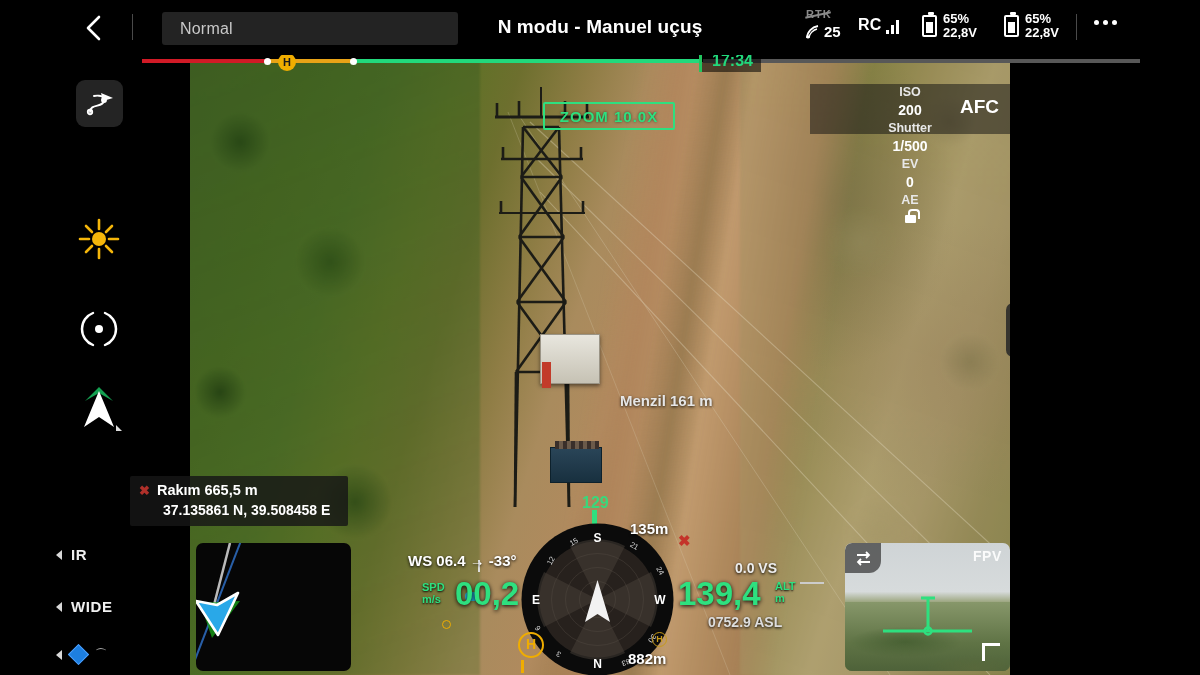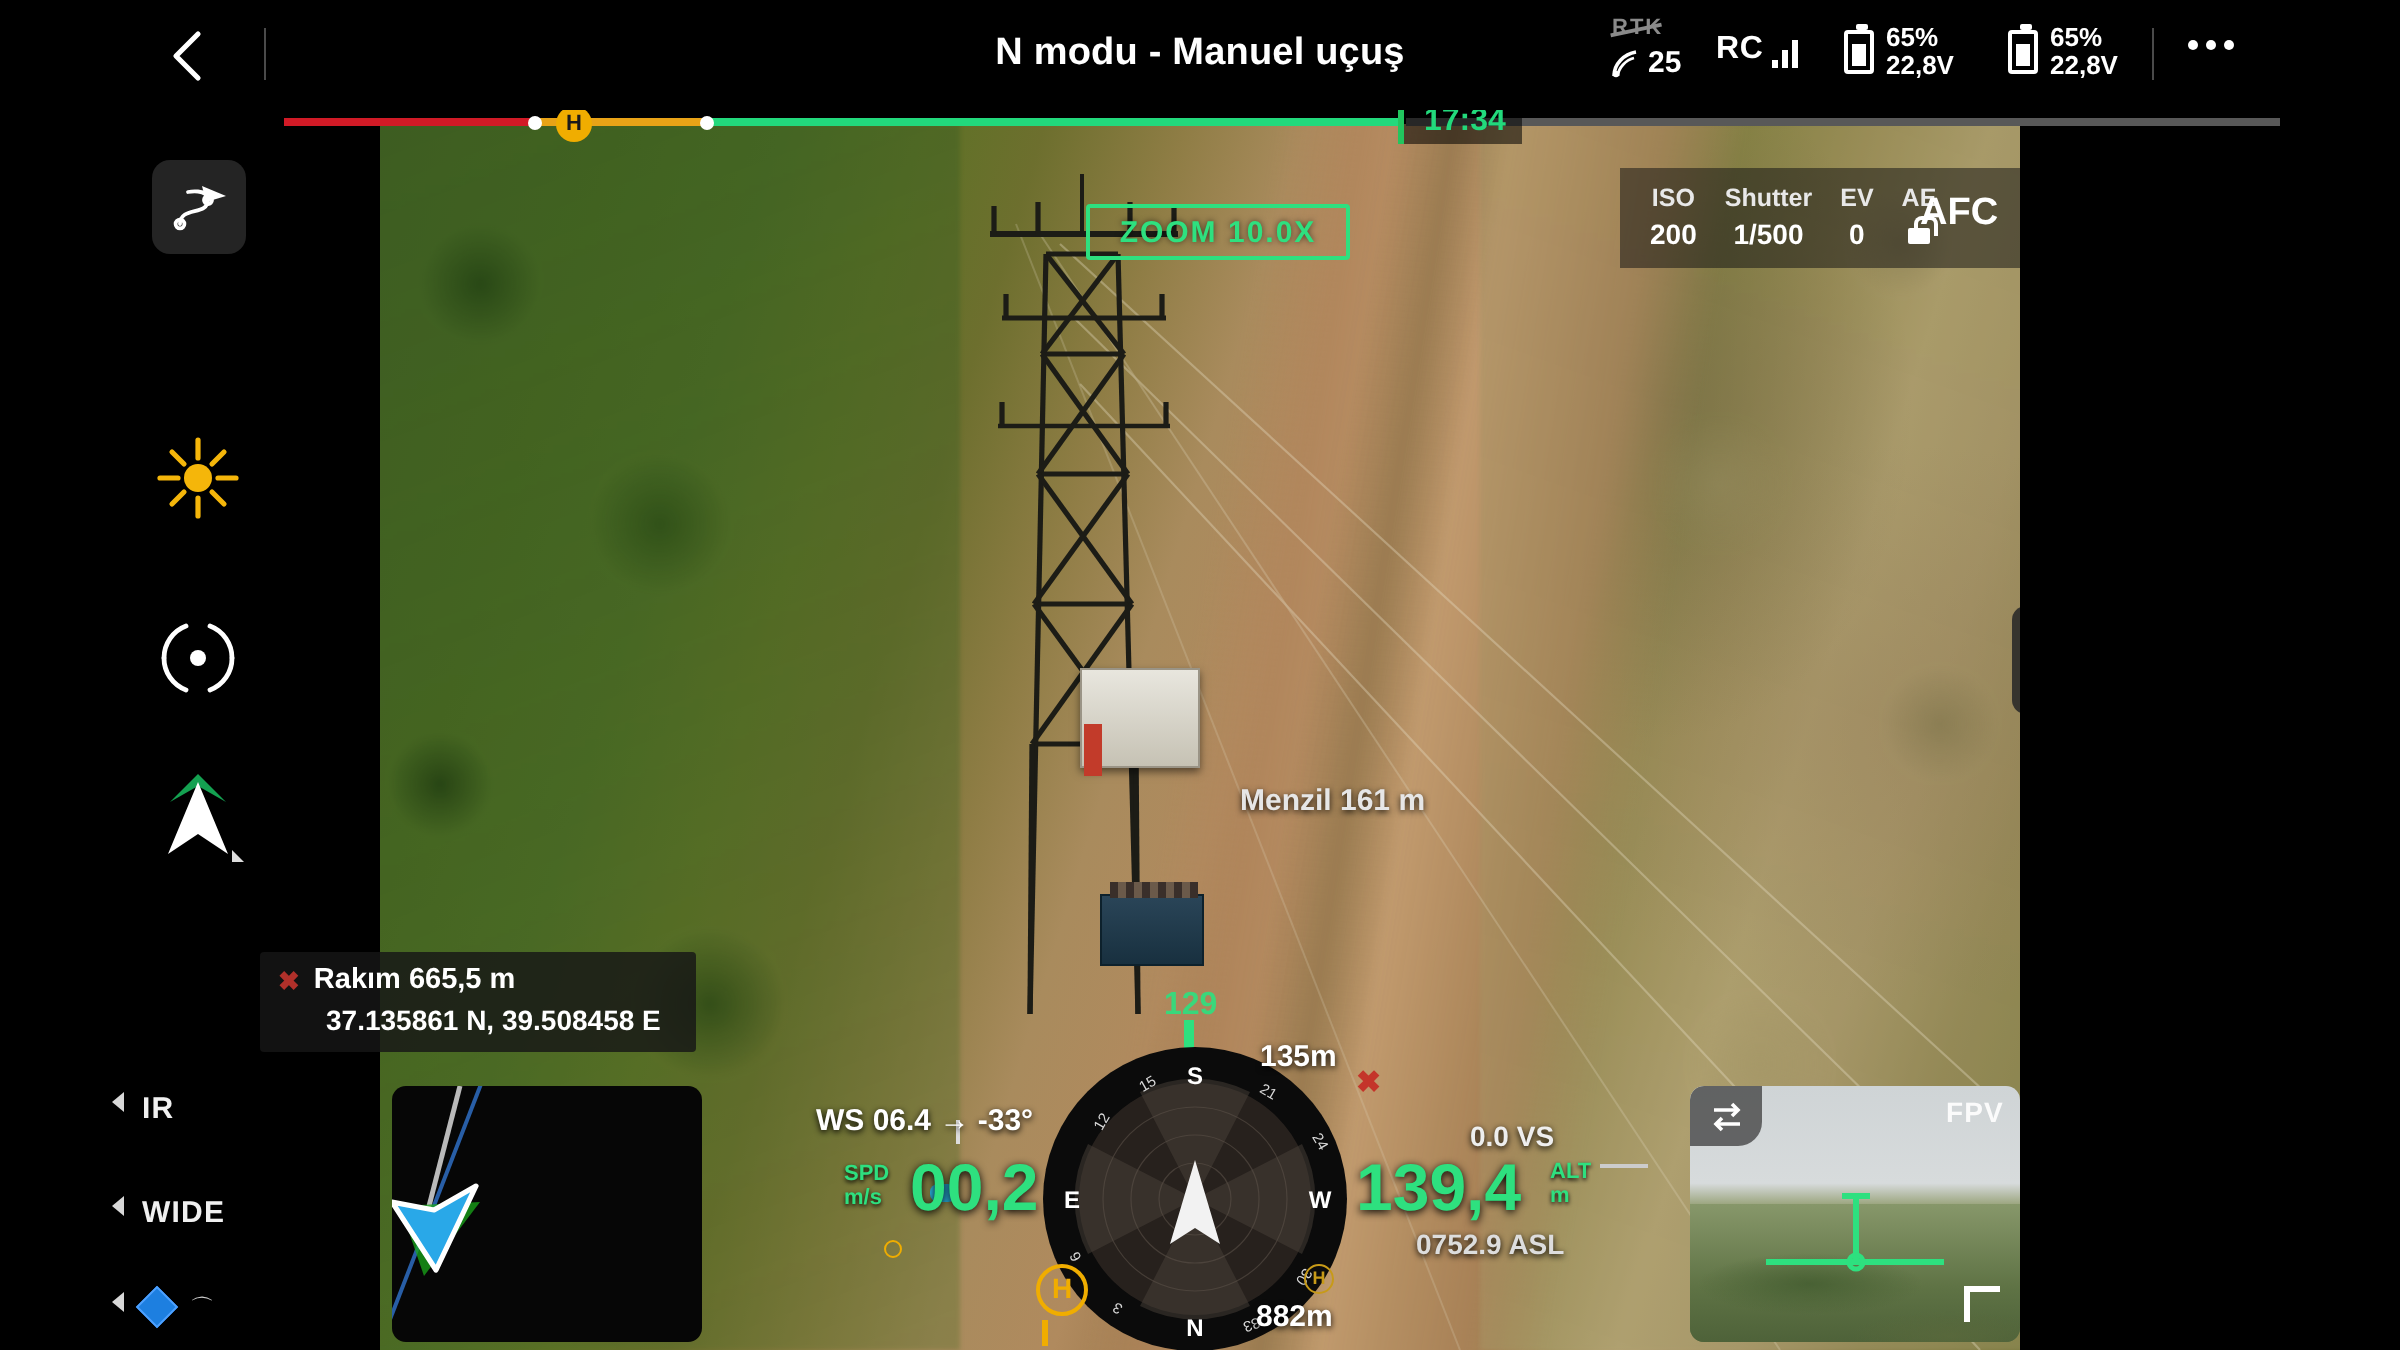--- a/index.html
+++ b/index.html
@@ -134,21 +134,21 @@
     color:#2ee07f; font-size:15px; font-weight:bold; letter-spacing:1px;
     text-align:center; line-height:25px; text-shadow:0 0 3px rgba(0,0,0,.6);
   }
   .menzil {
     position:absolute; left:430px; top:330px;
     color:#e6e6e6; font-size:15px; font-weight:bold;
     text-shadow:0 1px 3px rgba(0,0,0,.85);
   }
   .cam-settings {
     position:absolute; left:810px; top:84px; width:200px; height:50px;
-    background:rgba(20,20,20,0.52); display:flex; align-items:center; padding:0 8px; z-index:30;
+    background:rgba(20,20,20,0.52); display:flex; align-items:center; padding:0 8px; z-index:30;flex-direction:column;
   }
   .cs-col { text-align:center; padding:0 7px; }
   .cs-top { color:#e8e8e8; font-size:12.5px; font-weight:bold; line-height:17px; }
   .cs-bot { color:#fff; font-size:14px; font-weight:bold; line-height:19px; }
   .lock-ic { display:inline-block; width:12px; height:14px; position:relative; }
   .lock-ic::before{ content:""; position:absolute; left:1px; bottom:0; width:11px; height:8px; background:#fff; border-radius:1px;}
   .lock-ic::after{ content:""; position:absolute; left:4px; top:0; width:8px; height:8px; border:2px solid #fff; border-bottom:none; border-radius:4px 4px 0 0;}
   .afc { position:absolute; left:960px; top:96px; color:#fff; font-size:19px; font-weight:bold; z-index:31; }
   .cam-right {
     position:absolute; left:1010px; top:78px; width:140px; height:62px;
@@ -179,21 +179,21 @@
   }
   .lsb-ic { position:absolute; left:70px; width:58px; height:58px; display:flex; align-items:center; justify-content:center; cursor:pointer; }
   .alt-card {
     position:absolute; left:130px; top:414px; width:218px; height:50px;
     background:rgba(22,22,22,0.82); border-radius:2px; padding:5px 0 0 9px;
   }
   .alt-row1 { display:flex; align-items:center; gap:7px; }
   .alt-txt { color:#fff; font-size:14.5px; font-weight:bold; line-height:19px; }
   .alt-coord { color:#fff; font-size:14px; font-weight:bold; padding-left:24px; line-height:20px; }
   .side-item {
-    position:absolute; left:56px; display:flex; gap:9px; cursor:pointer;
+    position:absolute; left:56px; display:flex; align-items:center; gap:9px; cursor:pointer;
   }
   .side-item .caret { width:0;height:0;border-top:5px solid transparent;border-bottom:5px solid transparent;border-right:6px solid #d8d8d8; }
   .side-item .lbl { color:#f0f0f0; font-size:15px; font-weight:bold; letter-spacing:.6px; }
   .diamond { width:15px; height:15px; background:#1d7fe0; transform:rotate(45deg); border:1.5px solid #4da0ff; }
 
   
   .rsb { position:absolute; left:1010px; top:62px; width:190px; height:613px; background:#000; z-index:40; }
 
   
   .mapthumb {
@@ -549,20 +549,21 @@
     <div class="timer-box">17:34</div>
   </div>
 
   <div class="topbar">
     <div class="back-chevron">
       <svg width="30" height="30" viewBox="0 0 30 30">
         <polyline points="19,4 8,15 19,26" fill="none" stroke="#fff" stroke-width="2.6" stroke-linecap="round" stroke-linejoin="round"></polyline>
       </svg>
     </div>
     <div class="top-divider"></div>
+    <div class="mode-pill">Normal</div>
     <div class="flight-title">N modu - Manuel uçuş</div>
 
     <div class="rtk-block">
       <div class="rtk-label">RTK</div>
       <div class="sat-row">
         <svg width="15" height="14" viewBox="0 0 15 14">
           <path d="M1,13 C1,7 6,2 12,1" stroke="#fff" stroke-width="1.8" fill="none"></path>
           <path d="M3,13 C3,9 7,5 11,4" stroke="#fff" stroke-width="1.4" fill="none"></path>
           <circle cx="2" cy="12" r="1.6" fill="#fff"></circle>
         </svg>

